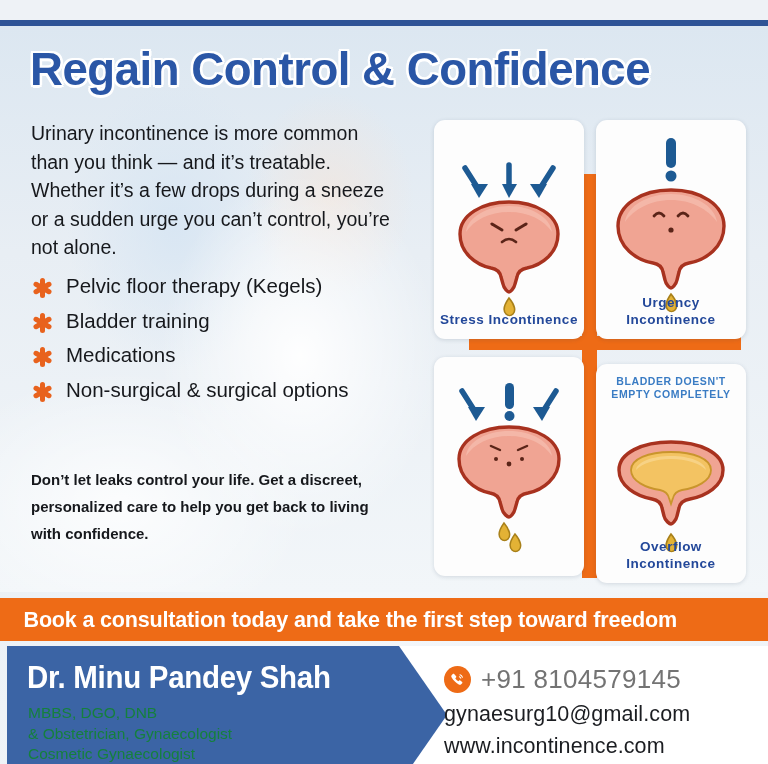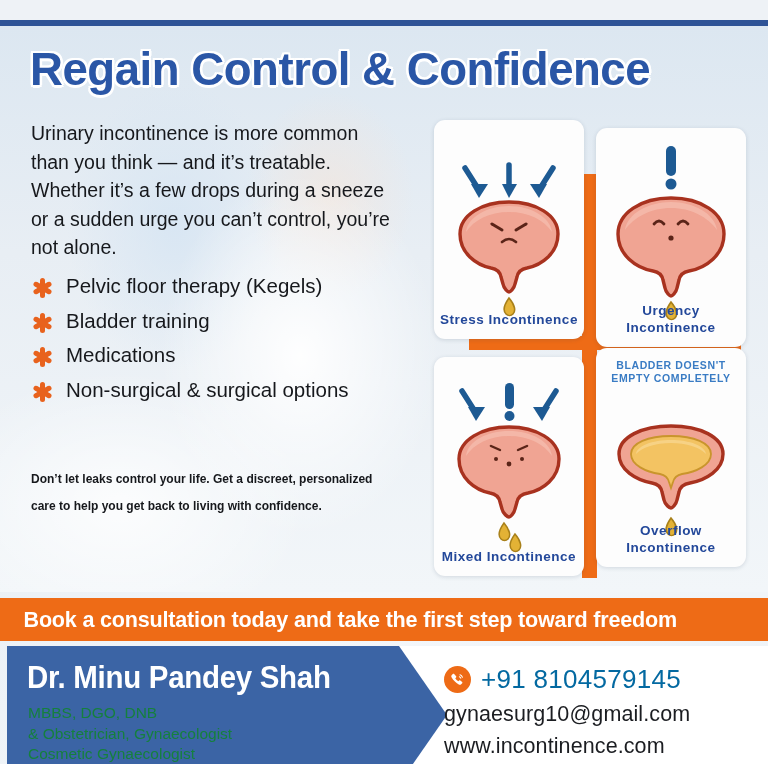--- a/index.html
+++ b/index.html
@@ -55,36 +55,36 @@
   .star i {
     position:absolute; left:8.5px; top:1px; width:5px; height:20px;
     background:#e8621d; border-radius:2.5px; display:block;
   }
   .star i:nth-child(2){ transform:rotate(60deg); }
   .star i:nth-child(3){ transform:rotate(120deg); }
   .bullet-text { font-size:20.5px; line-height:28px; color:#16181c; }
 
   .outro {
     position:absolute; left:31px; top:446px; width:350px;
-    font-size:12px; line-height:27px; color:#16181c; font-weight:bold;
+    font-size:15px; line-height:27px; color:#16181c; font-weight:bold;
   }
 
   
   .cards { position:absolute; left:430px; top:96px; width:320px; height:464px; }
   .cross-v { position:absolute; left:152px; top:58px; width:15px; height:404px; background:#ee6b16; }
   .cross-h { position:absolute; left:39px; top:220px; width:272px; height:14px; background:#ee6b16; }
   .card {
     position:absolute; width:150px; height:219px;
     background:#fdfdfd; border-radius:11px;
     box-shadow:0 1px 4px rgba(40,60,90,.16);
   }
   .card.c1 { left:4px;  top:4px; }
-  .card.c2 { left:166px;top:12px;padding-left:48px; }
+  .card.c2 { left:166px;top:4px;padding-left:48px; }
   .card.c3 { left:4px;  top:241px; }
-  .card.c4 { left:166px;top:232px; }
+  .card.c4 { left:166px;top:248px; }
   .card-note {
     position:absolute; left:6px; right:6px; top:11px;
     text-align:center; font-size:10.5px; line-height:13px;
     font-weight:bold; color:#3a7cc4; letter-spacing:.6px;
   }
   .card-label {
     position:absolute; left:4px; right:4px; bottom:11px;
     text-align:center; font-size:13.5px; line-height:17px;
     font-weight:bold; color:#23489a; letter-spacing:.5px;
   }
@@ -117,21 +117,21 @@
     position:absolute; left:21px; top:57px;
     color:#15803d; font-size:15.5px; line-height:20.5px;
   }
   .contact { position:absolute; left:437px; top:18px; }
   .phone-row { display:flex; align-items:center; margin-bottom:3px; }
   .phone-icon {
     width:27px; height:27px; border-radius:50%; background:#ee6b16;
     display:flex; align-items:center; justify-content:center; margin-right:10px;
     flex:0 0 27px;
   }
-  .phone-num { font-size:26px; color:#0369a1; letter-spacing:.3px; }
+  .phone-num { font-size:26px; color:#737373; letter-spacing:.3px; }
   .email, .site { font-size:21.5px; color:#1b1d21; line-height:32px; letter-spacing:.1px; }
 </style>
 </head>
 <body>
 
 <div id="poster">
 
   <div class="photo-wash"></div>
   <div class="top-strip"></div>
 
@@ -227,21 +227,20 @@
         <path d="M75 70 C48 70 25 83 25 102 C25 121 41 133 56 136 C62 137 65 140 66 145 L68 152 C69 157 74 160 75 160 C76 160 80 157 81 152 L83 145 C84 140 88 137 94 136 C109 133 125 121 125 102 C125 83 102 70 75 70 Z" fill="#f0a493" stroke="#a8321f" stroke-width="3.4" stroke-linejoin="round"></path>
         <path d="M75 74 C53 74 34 84 32 99 C40 87 55 79 75 79 C95 79 110 87 118 99 C116 84 97 74 75 74 Z" fill="#f6bdaf" opacity=".75"></path>
         <path d="M57 89 L66 93" stroke="#5a2418" stroke-width="2.4" stroke-linecap="round" fill="none"></path>
         <path d="M93 89 L84 93" stroke="#5a2418" stroke-width="2.4" stroke-linecap="round" fill="none"></path>
         <circle cx="62" cy="102" r="2" fill="#5a2418"></circle>
         <circle cx="88" cy="102" r="2" fill="#5a2418"></circle>
         <circle cx="75" cy="107" r="2.4" fill="#5a2418"></circle>
         <path d="M70 166 C65 173 64 179 67 182 C69 184 72 184 74 182 C77 179 76 173 70 166 Z" fill="#e3b235" stroke="#a8801a" stroke-width="1.5"></path>
         <path d="M81 177 C76 184 75 190 78 193 C80 195 83 195 85 193 C88 190 87 184 81 177 Z" fill="#e3b235" stroke="#a8801a" stroke-width="1.5"></path>
       </svg>
-      <div class="card-label">Mixed Incontinence</div>
     </div>
 
     <div class="card c4">
       <div class="card-note">BLADDER DOESN'T EMPTY COMPLETELY</div>
       <svg class="art" viewBox="0 0 150 219">
         <path d="M75 78 C46 78 23 89 23 106 C23 122 40 132 56 135 C62 136 65 139 66 144 L68 152 C69 157 74 160 75 160 C76 160 80 157 81 152 L83 144 C84 139 88 136 94 135 C110 132 127 122 127 106 C127 89 104 78 75 78 Z" fill="#f0a493" stroke="#a8321f" stroke-width="3.4" stroke-linejoin="round"></path>
         <path d="M75 88 C52 88 35 95 35 106 C35 117 50 124 64 126 C69 127 72 130 73 134 L75 140 L77 134 C78 130 81 127 86 126 C100 124 115 117 115 106 C115 95 98 88 75 88 Z" fill="#f3c362" stroke="#c9952c" stroke-width="1.8"></path>
         <path d="M75 92 C56 92 41 98 40 106 C47 99 59 95 75 95 C91 95 103 99 110 106 C109 98 94 92 75 92 Z" fill="#f8d68f" opacity=".8"></path>
         <path d="M75 170 C70 177 69 183 72 186 C74 188 77 188 79 186 C82 183 81 177 75 170 Z" fill="#e3b235" stroke="#a8801a" stroke-width="1.6"></path>
       </svg>

